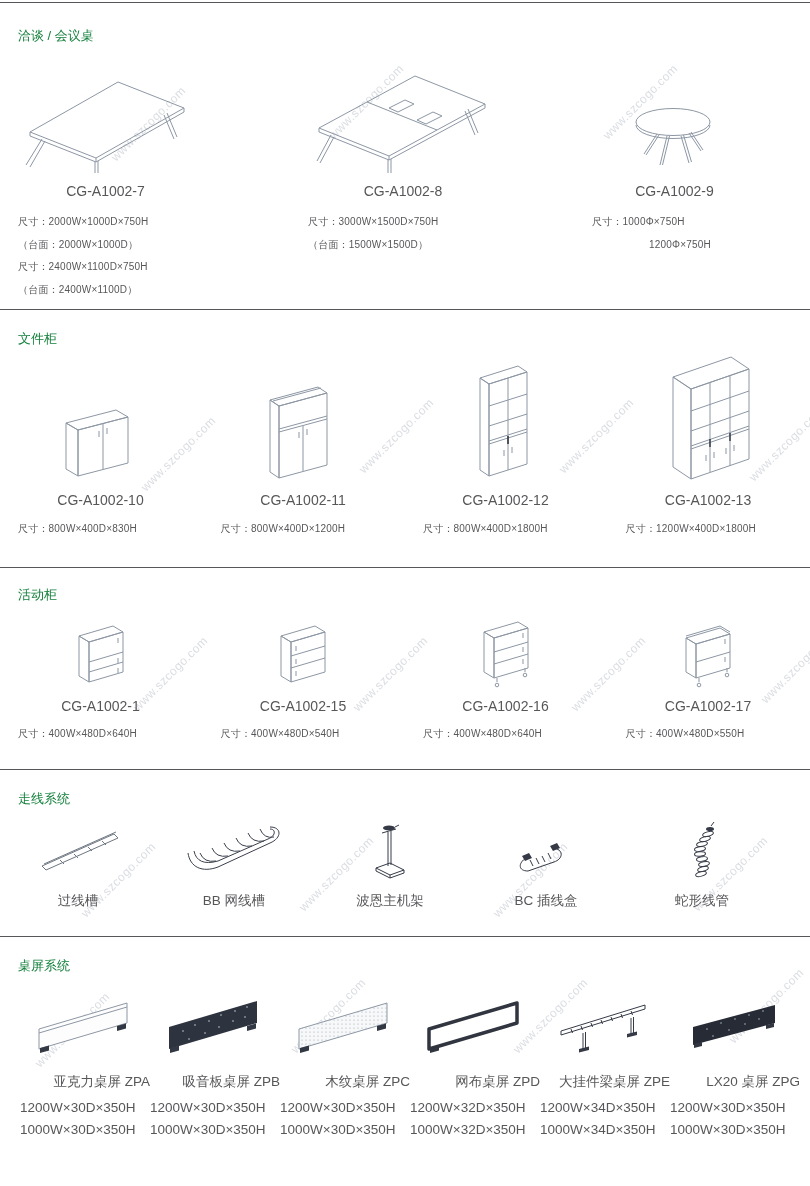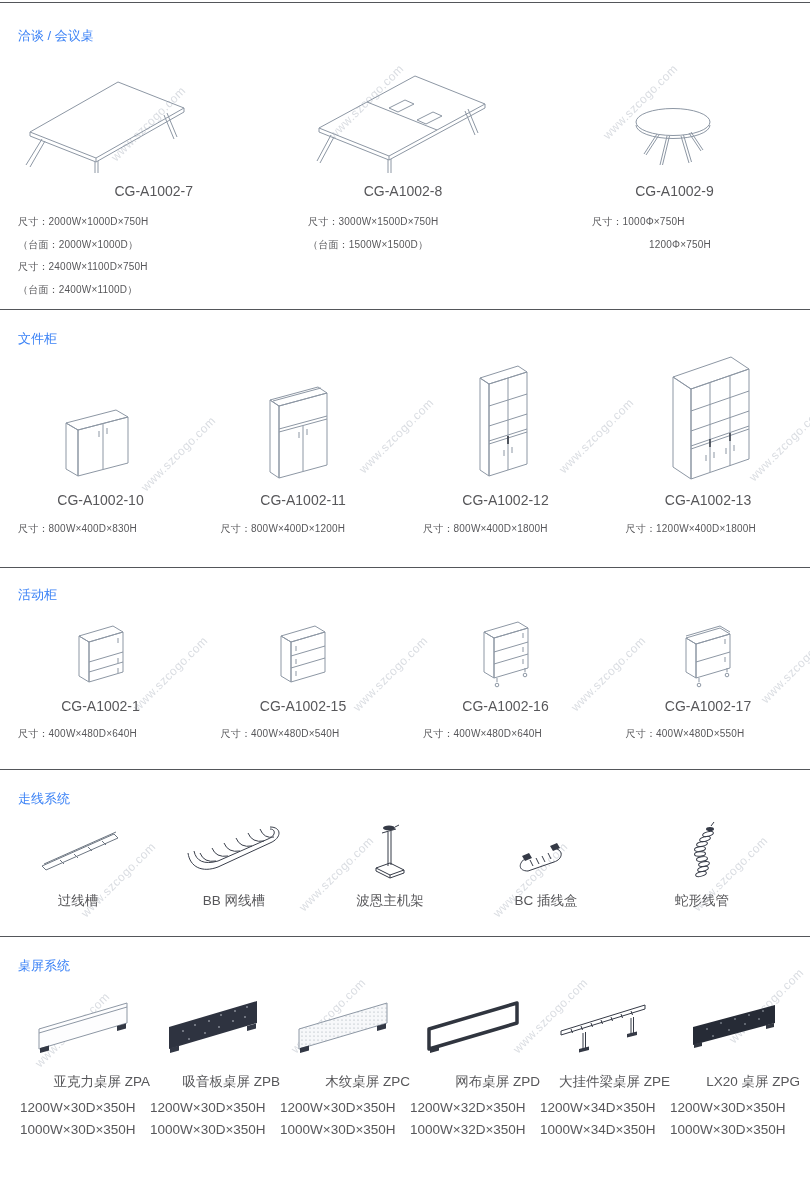--- a/index.html
+++ b/index.html
@@ -12,33 +12,33 @@
   .wm-layer { position:absolute; inset:0; z-index:0; pointer-events:none; }
   .wm {
     position:absolute; color:#dadde2; font-size:12px; letter-spacing:.5px;
     transform:rotate(-45deg); transform-origin:left bottom; white-space:nowrap;
   }
   .page { position:relative; z-index:1; margin-top:2px; border-top:1px solid #54565a; }
   section { border-bottom:1px solid #54565a; overflow:hidden; }
   section.s5 { border-bottom:none; }
   .s1 { height:307px; } .s2 { height:258px; } .s3 { height:202px; }
   .s4 { height:167px; } .s5 { height:247px; }
-  h2 { margin:0; font-weight:400; font-size:13px; color:#3b82f6; padding-left:18px; }
+  h2 { margin:0; font-weight:400; font-size:13px; color:#15803d; padding-left:18px; }
   .s1 h2 { padding-top:24px; } .s2 h2 { padding-top:20px; } .s3 h2 { padding-top:18px; }
   .s4 h2 { padding-top:20px; } .s5 h2 { padding-top:20px; }
   .row { display:flex; align-items:flex-start; }
   .item { display:block; }
   .fig { display:flex; justify-content:center; align-items:flex-end; }
   .name { font-size:14px; text-align:center; margin-top:10px; white-space:nowrap; }
   .spec { font-size:10px; line-height:22.5px; letter-spacing:.2px; white-space:nowrap; }
   
   .s1 .row { margin-top:8px; }
   .s1 .fig { height:120px; }
   .s1 .item:nth-child(1) { width:282px; padding-left:18px; }
-  .s1 .item:nth-child(1) .fig, .s1 .item:nth-child(1) .name { width:175px;text-align:right; }
+  .s1 .item:nth-child(1) .fig, .s1 .item:nth-child(1) .name { width:175px; }
   .s1 .item:nth-child(2) { width:282px; padding-left:26px; }
   .s1 .item:nth-child(2) .fig, .s1 .item:nth-child(2) .name { width:190px; }
   .s1 .item:nth-child(3) { width:246px; padding-left:28px; }
   .s1 .item:nth-child(3) .fig, .s1 .item:nth-child(3) .name { width:165px; }
   .s1 .specs { margin-top:12px; }
   .s1 .item:nth-child(3) .spec:nth-child(2) { padding-left:57px; }
   
   .s2 .row, .s3 .row { margin-top:6px; }
   .s2 .item, .s3 .item { width:203px; padding-left:18px; }
   .s2 .fig, .s2 .name, .s3 .fig, .s3 .name { width:165px; }

